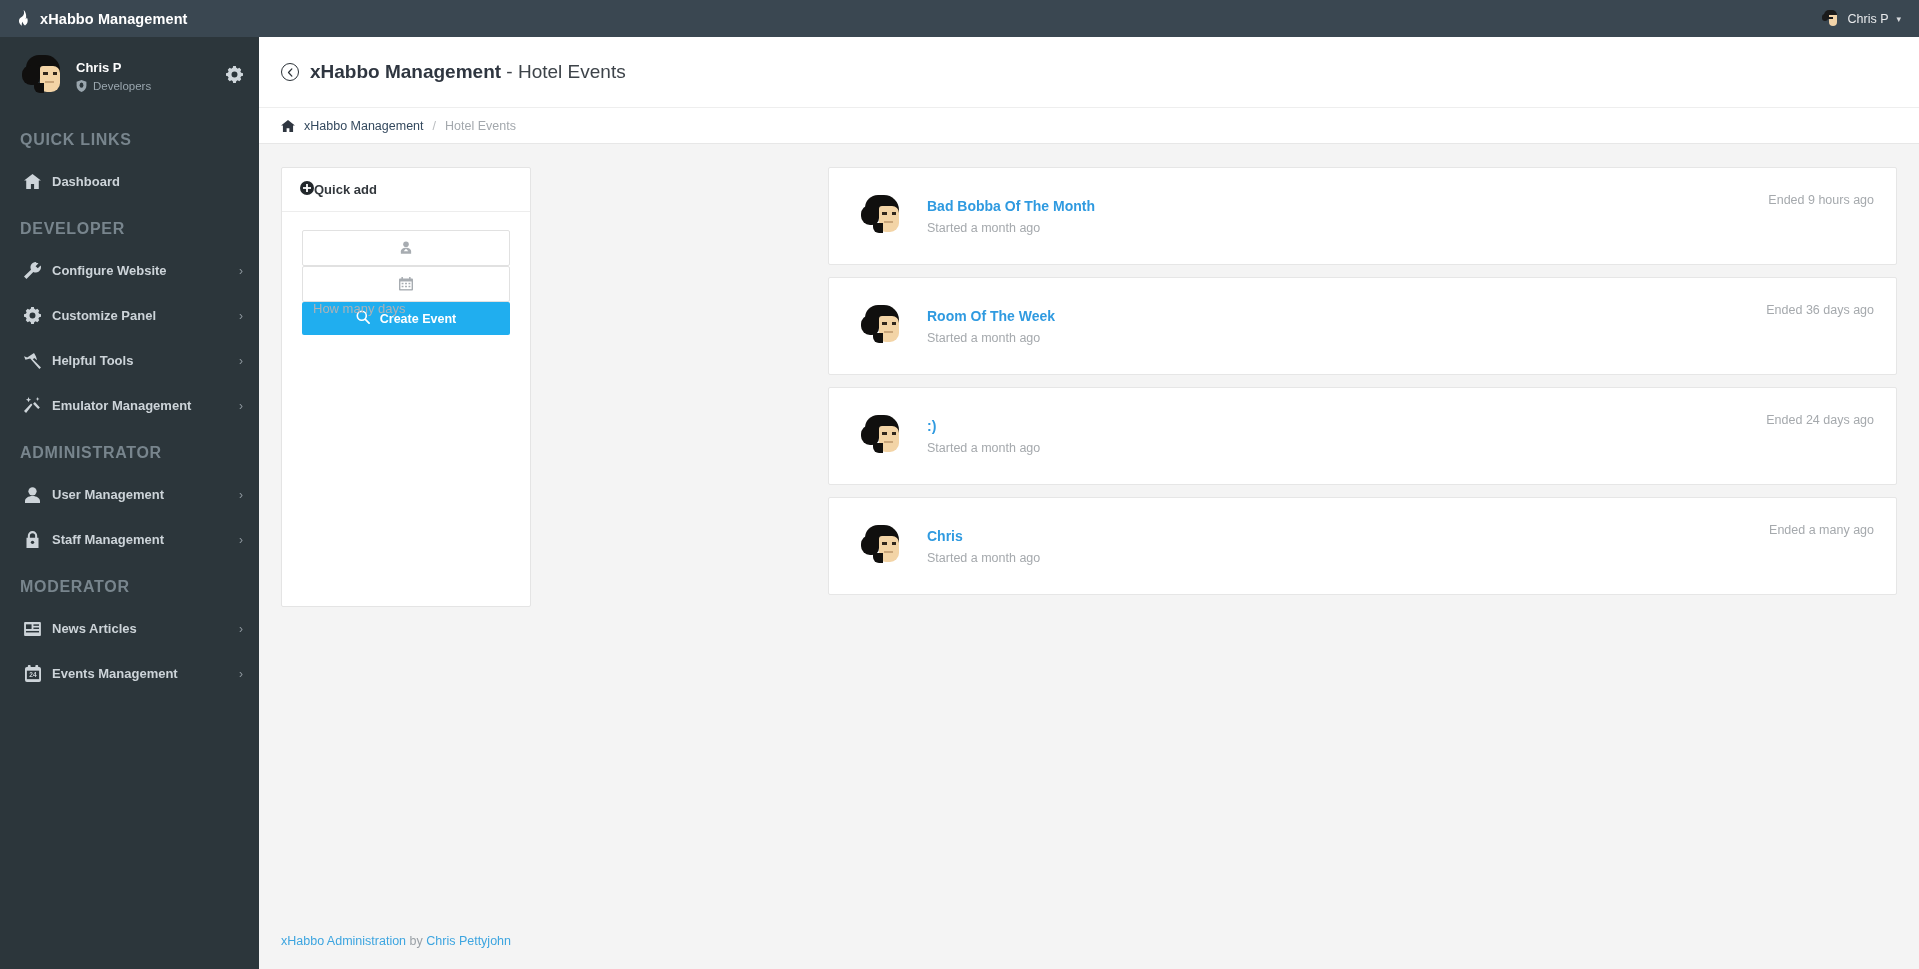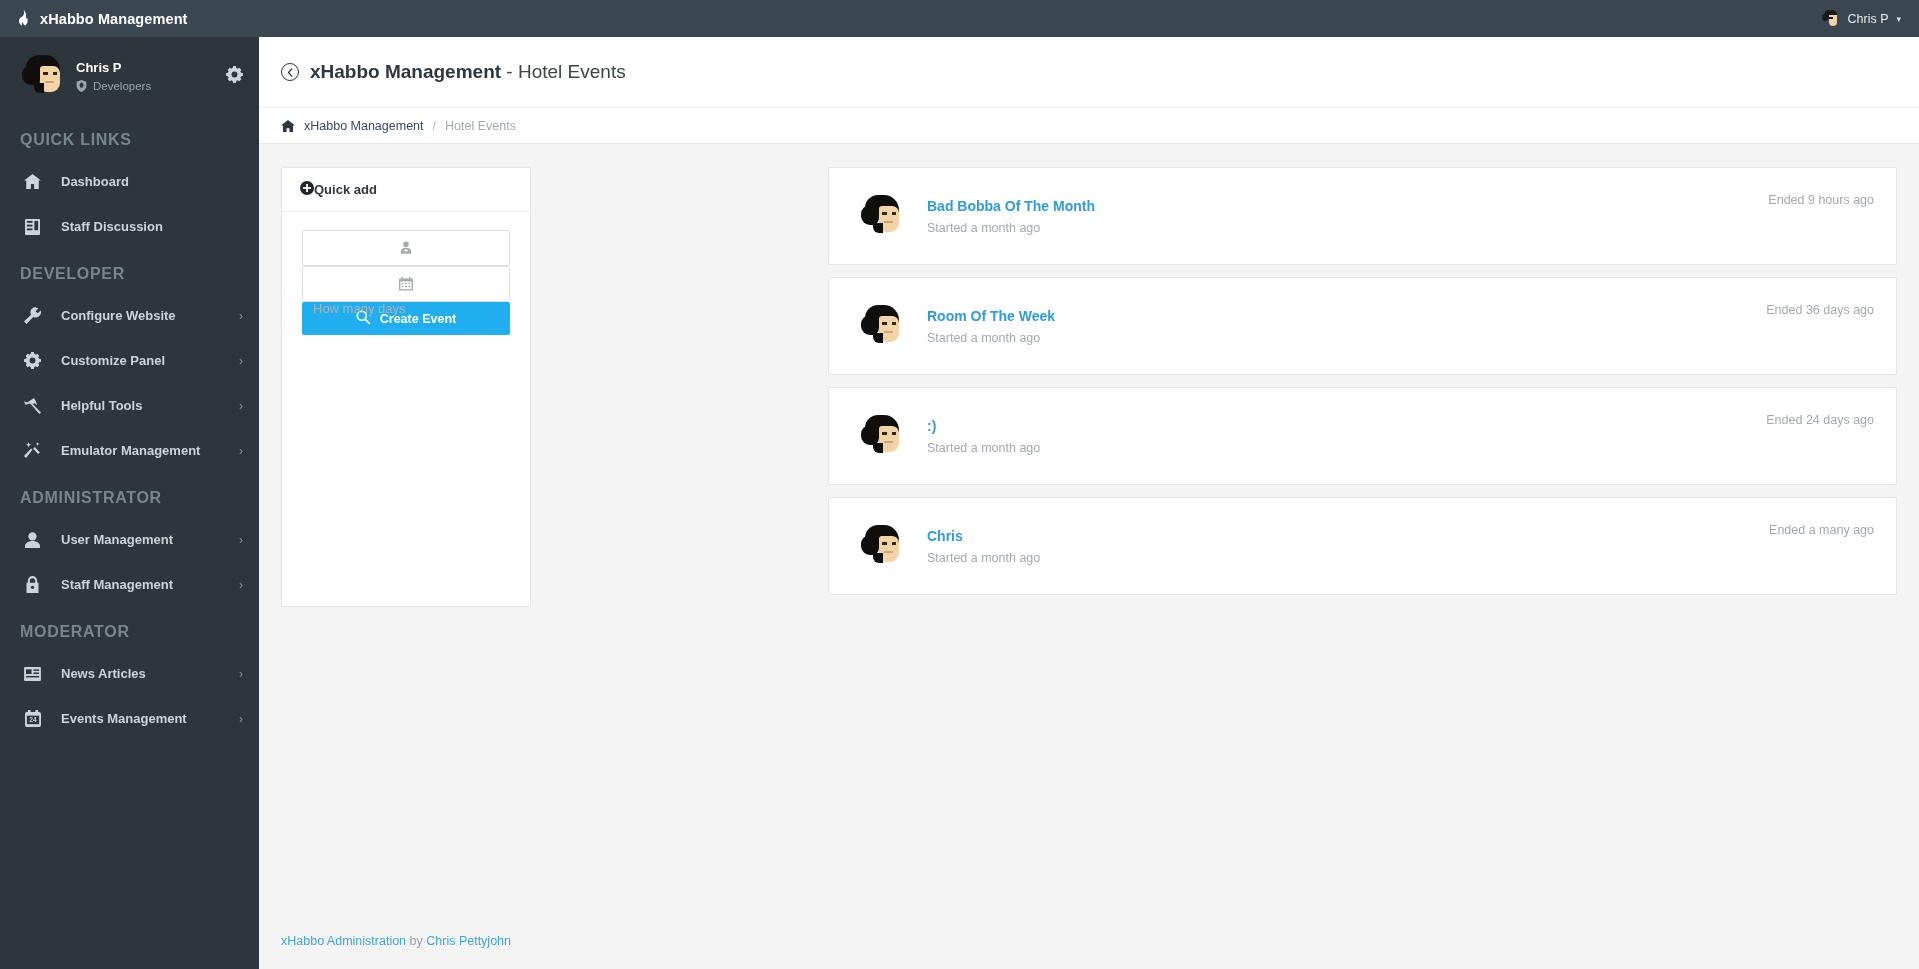--- a/index.html
+++ b/index.html
@@ -60,21 +60,21 @@
   .sb-gear { color: #cfd6db; cursor: pointer; display: block; }
 
   .sb-section {
     color: #78858d; font-size: 16px; font-weight: bold;
     letter-spacing: .7px; padding: 16px 0 10px 20px;
   }
   .sb-item {
     display: flex; align-items: center;
     height: 45px; padding: 0 16px 0 22px;
     color: #cdd4d9; font-size: 13px; font-weight: bold;
-    cursor: pointer; text-decoration: none; gap: 9px;
+    cursor: pointer; text-decoration: none;
   }
   .sb-item-icon {
     width: 21px; flex: 0 0 21px;
     display: flex; align-items: center; justify-content: center;
     color: #cdd4d9;
   }
   .sb-item-label { margin-left: 9px; flex: 1; }
   .sb-caret { color: #8d979e; font-size: 12px; font-weight: normal; }
 
   
@@ -251,33 +251,20 @@
   </div>
 
   <div class="sb-section">QUICK LINKS</div>
   <a class="sb-item">
     <span class="sb-item-icon">
       <svg width="17" height="15" viewBox="0 0 18 16">
           <path fill="#cdd4d9" d="M9 0 0 7h2.3v9h5V10.6h3.4V16h5V7H18z"></path>
         </svg>
     </span>
     <span class="sb-item-label">Dashboard</span>
-    <span class="sb-caret"></span>
-  </a>
-  <a class="sb-item">
-    <span class="sb-item-icon">
-      <svg width="15" height="16" viewBox="0 0 16 17">
-          <rect x="0" y="0" width="16" height="17" rx="1" fill="#cdd4d9"></rect>
-          <rect x="2" y="2" width="6" height="2" fill="#2c363b"></rect>
-          <rect x="2" y="6" width="6" height="2" fill="#2c363b"></rect>
-          <rect x="2" y="10" width="6" height="2" fill="#2c363b"></rect>
-          <rect x="10" y="2" width="4" height="10" fill="#2c363b"></rect>
-        </svg>
-    </span>
-    <span class="sb-item-label">Staff Discussion</span>
     <span class="sb-caret"></span>
   </a>
 
   <div class="sb-section">DEVELOPER</div>
   <a class="sb-item">
     <span class="sb-item-icon">
       <svg width="17" height="17" viewBox="0 0 18 18">
           <path fill="#cdd4d9" d="M12.4 0a5.6 5.6 0 0 0-5 8.1L0 15.4 2.6 18l7.3-7.4A5.6 5.6 0 0 0 18 5.6c0-.7-.1-1.3-.4-1.9l-3 3-2.3-2.3 3-3c-.6-.3-1.2-.4-1.9-.4z"></path>
         </svg>
     </span>

